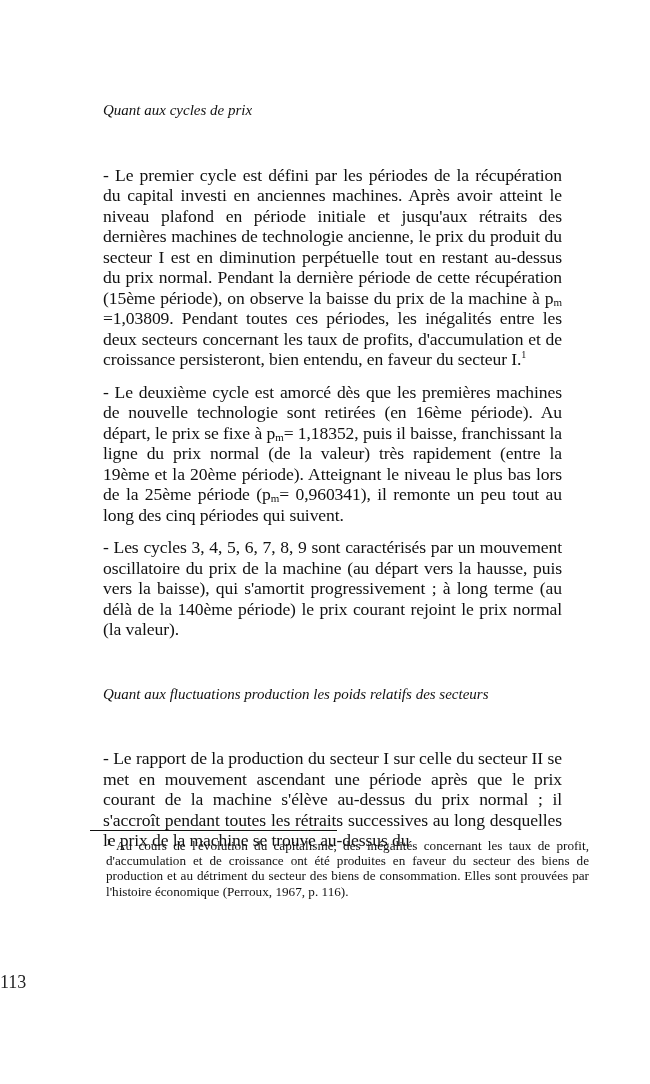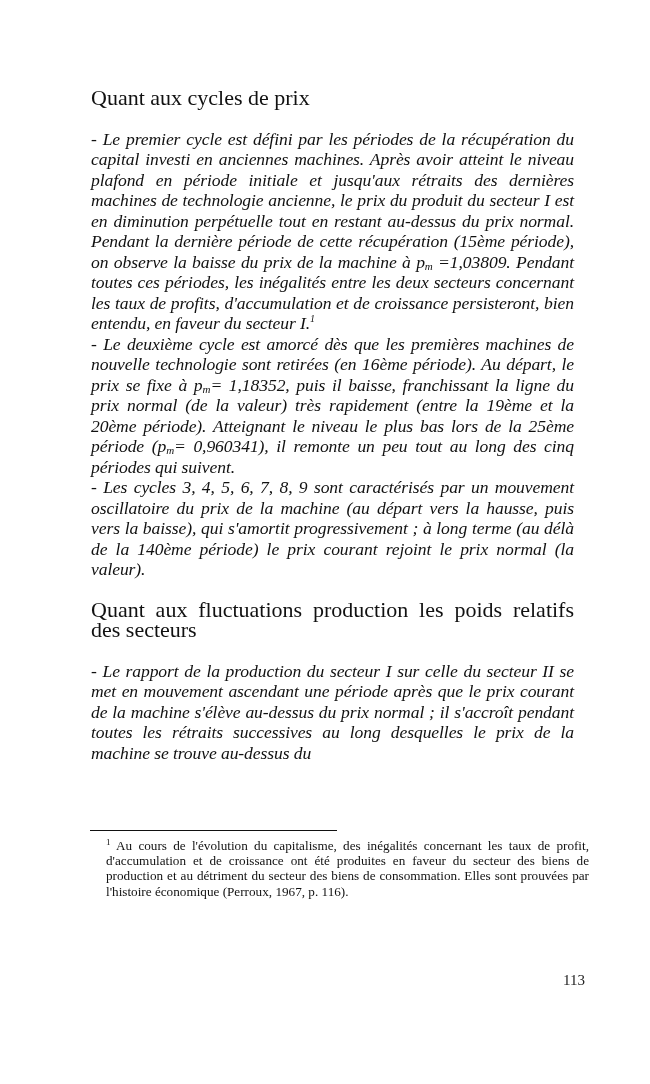--- a/index.html
+++ b/index.html
@@ -3,49 +3,49 @@
 <meta charset="utf-8">
 <style>
   html, body { margin: 0; padding: 0; background: #ffffff; }
   body { width: 650px; height: 1084px; position: relative; overflow: hidden; }
   .page {
     position: absolute; left: 91px; top: 88px; width: 483px;
     font-family: "Liberation Serif", "DejaVu Serif", serif;
     color: #111111;
   }
   .heading {
-    font-size: 22px; line-height: 20.5px;
-    margin: 0; text-align: justify;
+    font-style: italic; font-size: 15px; line-height: 20.5px;
+    margin: 12px; text-align: justify;
   }
   .body-text {
-    font-size: 17.6px; line-height: 20.5px; margin: 0;
-    text-align: justify; letter-spacing: -0.1px; font-style: italic;
+    font-size: 17.6px; line-height: 20.5px; margin: 12px;
+    text-align: justify; letter-spacing: -0.1px;
   }
   .indent { text-indent: 28px; }
   .gap-h1 { height: 20px; }
   .gap-sec { height: 20px; }
   .gap-h2 { height: 20px; }
   sub { font-size: 11px; line-height: 0; vertical-align: -2px; }
   sup { font-size: 10px; line-height: 0; vertical-align: 7px; }
   .footnote-rule {
     position: absolute; left: 90px; top: 830px; width: 247px; height: 0;
     border-top: 1.5px solid #111;
   }
   .footnote {
     position: absolute; left: 106px; top: 838px; width: 483px;
     font-family: "Liberation Serif", "DejaVu Serif", serif;
     font-size: 13.2px; line-height: 15.2px; color: #111;
     text-align: justify; margin: 0;
   }
   .footnote sup { font-size: 9px; vertical-align: 5px; }
   .page-number {
     position: absolute; left: 0; width: 585px; top: 972px;
-    text-align: right;
+    text-align: left;
     font-family: "Liberation Serif", "DejaVu Serif", serif;
-    font-size: 15px; color: #222;
+    font-size: 18px; color: #222;
   }
 </style>
 </head>
 <body>
 
 <div class="page">
   <p class="heading">Quant aux cycles de prix</p>
   <div class="gap-h1"></div>
 
   <p class="body-text"><span>- Le premier cycle est défini par les périodes de la récupération du capital investi en anciennes machines. Après avoir atteint le niveau plafond en période initiale et jusqu'aux rétraits des dernières machines de technologie ancienne, le prix du produit du secteur I est en diminution perpétuelle tout en restant au-dessus du prix normal. Pendant la dernière période de cette récupération (15ème période), on observe la baisse du prix de la machine à p</span><sub>m</sub><span> =1,03809. Pendant toutes ces périodes, les inégalités entre les deux secteurs concernant les taux de profits, d'accumulation et de croissance persisteront, bien entendu, en faveur du secteur I.</span><sup>1</sup></p>

